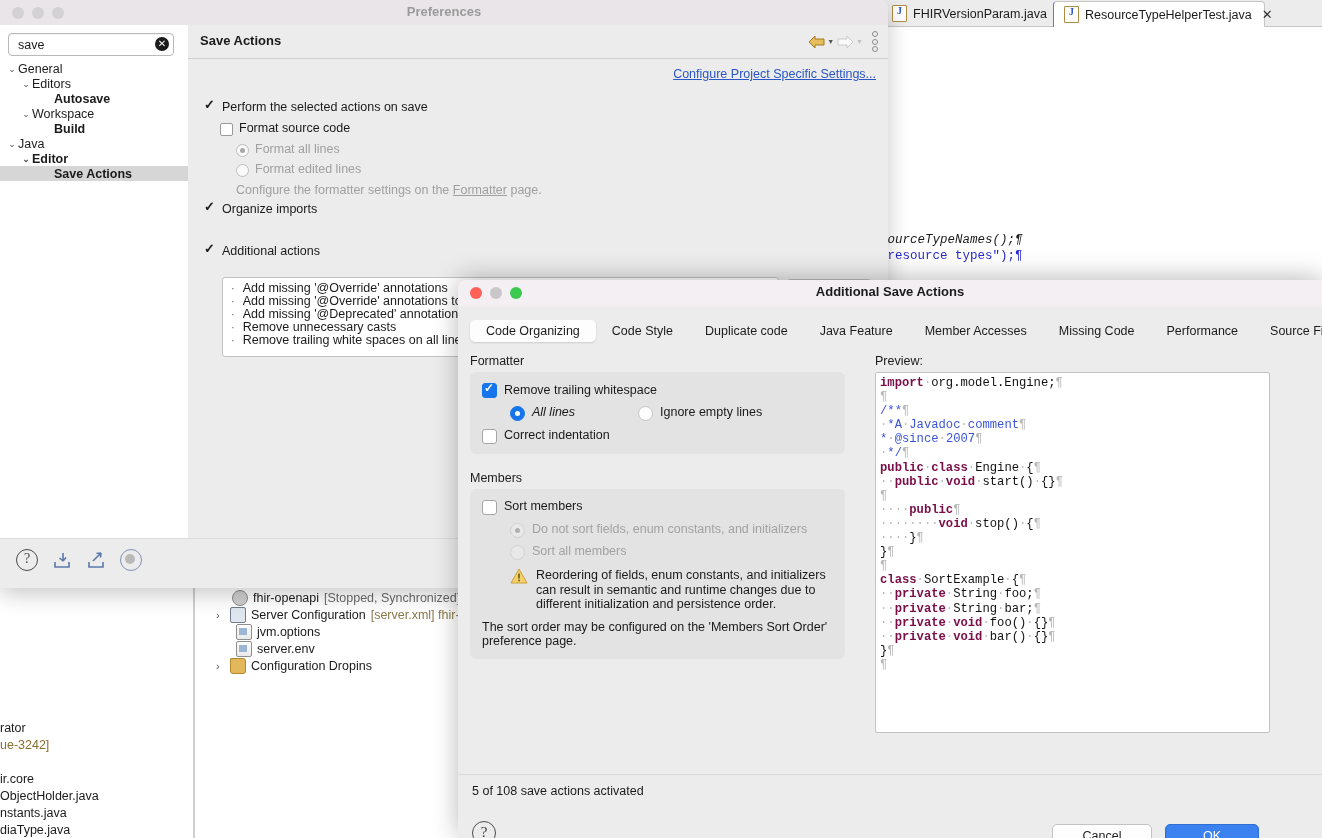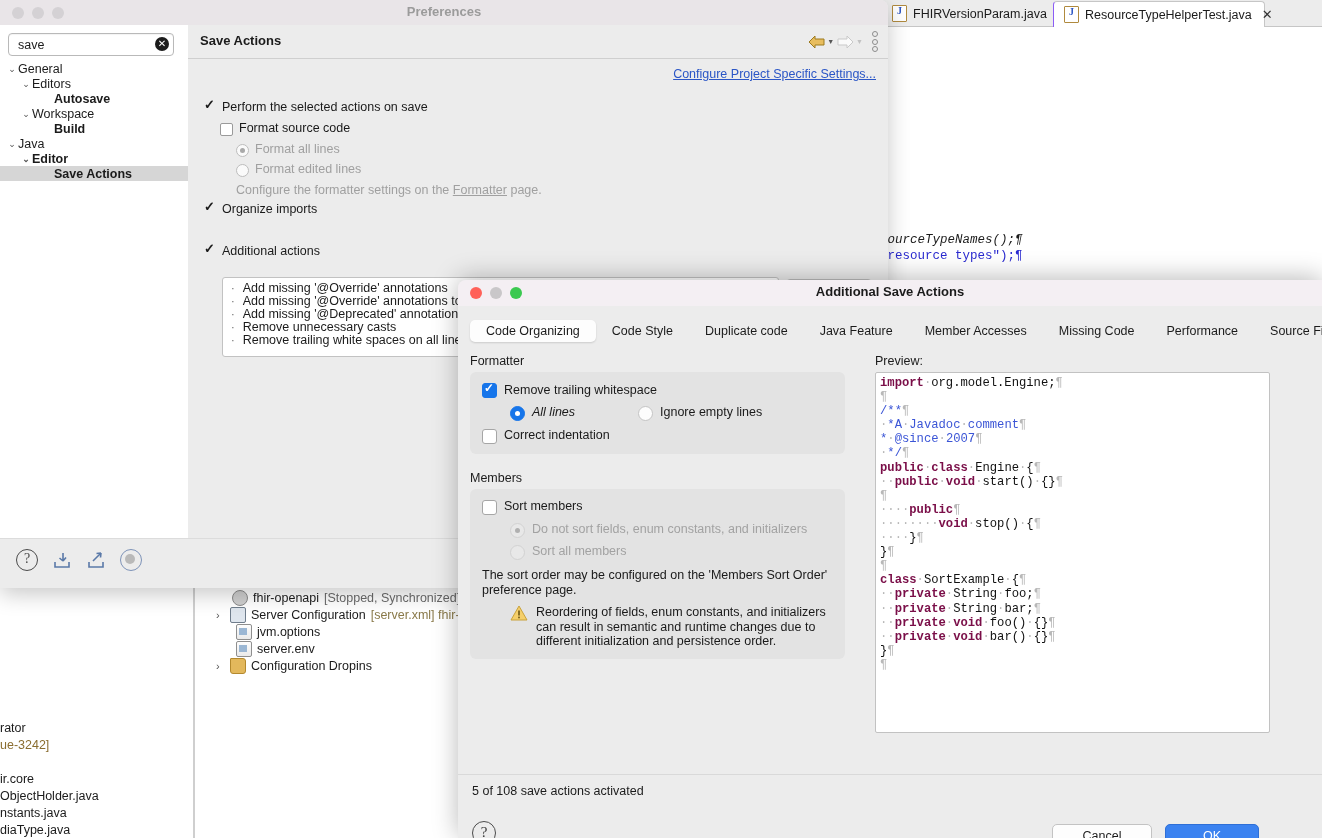--- a/index.html
+++ b/index.html
@@ -411,31 +411,31 @@
             <span>Sort members</span>
           </div>
           <div style="display:flex;gap:7px;align-items:flex-start;margin:7px 0 0 28px;" class="disabled">
             <span class="rb2 dis on2"></span>
             <span>Do not sort fields, enum constants, and initializers</span>
           </div>
           <div style="display:flex;gap:7px;align-items:flex-start;margin:6px 0 0 28px;" class="disabled">
             <span class="rb2 dis"></span>
             <span>Sort all members</span>
           </div>
-          <div style="margin-top:8px;line-height:14.5px;">The sort order may be configured on the 'Members Sort Order' preference page.</div>
           <div style="display:flex;gap:8px;align-items:flex-start;margin:8px 0 0 28px;">
             <span class="warn">
               <svg width="18" height="16" viewBox="0 0 18 16">
                   <path d="M9 1 L17 15 L1 15 Z" fill="#f5cf6a" stroke="#c9a23a" stroke-width="1"></path>
                   <rect x="8.2" y="5.5" width="1.6" height="5" fill="#6b5513"></rect>
                   <rect x="8.2" y="11.6" width="1.6" height="1.7" fill="#6b5513"></rect>
                 </svg>
             </span>
             <span style="line-height:14.5px;">Reordering of fields, enum constants, and initializers can result in semantic and runtime changes due to different initialization and persistence order.</span>
           </div>
+          <div style="margin-top:8px;line-height:14.5px;">The sort order may be configured on the 'Members Sort Order' preference page.</div>
         </div>
       </div>
 
       <div class="preview-wrap" style="left:405px;top:0;width:395px;">
         <div class="grp-label">Preview:</div>
         <div class="code" id="preview-code" style="height:353px;"><div><span class="c-kw">import</span><span class="c-dot">·</span><span class="c-pln">org.model.Engine;</span><span class="c-pil">¶</span></div><div><span class="c-pil">¶</span></div><div><span class="c-cmt">/**</span><span class="c-pil">¶</span></div><div><span class="c-dot">·</span><span class="c-cmt">*A</span><span class="c-dot">·</span><span class="c-cmt">Javadoc</span><span class="c-dot">·</span><span class="c-cmt">comment</span><span class="c-pil">¶</span></div><div><span class="c-cmt">*</span><span class="c-dot">·</span><span class="c-cmt">@since</span><span class="c-dot">·</span><span class="c-cmt">2007</span><span class="c-pil">¶</span></div><div><span class="c-dot">·</span><span class="c-cmt">*/</span><span class="c-pil">¶</span></div><div><span class="c-kw">public</span><span class="c-dot">·</span><span class="c-kw">class</span><span class="c-dot">·</span><span class="c-pln">Engine</span><span class="c-dot">·</span><span class="c-pln">{</span><span class="c-pil">¶</span></div><div><span class="c-dot">··</span><span class="c-kw">public</span><span class="c-dot">·</span><span class="c-kw">void</span><span class="c-dot">·</span><span class="c-pln">start()</span><span class="c-dot">·</span><span class="c-pln">{}</span><span class="c-pil">¶</span></div><div><span class="c-pil">¶</span></div><div><span class="c-dot">····</span><span class="c-kw">public</span><span class="c-pil">¶</span></div><div><span class="c-dot">········</span><span class="c-kw">void</span><span class="c-dot">·</span><span class="c-pln">stop()</span><span class="c-dot">·</span><span class="c-pln">{</span><span class="c-pil">¶</span></div><div><span class="c-dot">····</span><span class="c-pln">}</span><span class="c-pil">¶</span></div><div><span class="c-pln">}</span><span class="c-pil">¶</span></div><div><span class="c-pil">¶</span></div><div><span class="c-kw">class</span><span class="c-dot">·</span><span class="c-pln">SortExample</span><span class="c-dot">·</span><span class="c-pln">{</span><span class="c-pil">¶</span></div><div><span class="c-dot">··</span><span class="c-kw">private</span><span class="c-dot">·</span><span class="c-pln">String</span><span class="c-dot">·</span><span class="c-pln">foo;</span><span class="c-pil">¶</span></div><div><span class="c-dot">··</span><span class="c-kw">private</span><span class="c-dot">·</span><span class="c-pln">String</span><span class="c-dot">·</span><span class="c-pln">bar;</span><span class="c-pil">¶</span></div><div><span class="c-dot">··</span><span class="c-kw">private</span><span class="c-dot">·</span><span class="c-kw">void</span><span class="c-dot">·</span><span class="c-pln">foo()</span><span class="c-dot">·</span><span class="c-pln">{}</span><span class="c-pil">¶</span></div><div><span class="c-dot">··</span><span class="c-kw">private</span><span class="c-dot">·</span><span class="c-kw">void</span><span class="c-dot">·</span><span class="c-pln">bar()</span><span class="c-dot">·</span><span class="c-pln">{}</span><span class="c-pil">¶</span></div><div><span class="c-pln">}</span><span class="c-pil">¶</span></div><div><span class="c-pil">¶</span></div></div>
       </div>
     </div>
 
     <div class="asa-footer">

